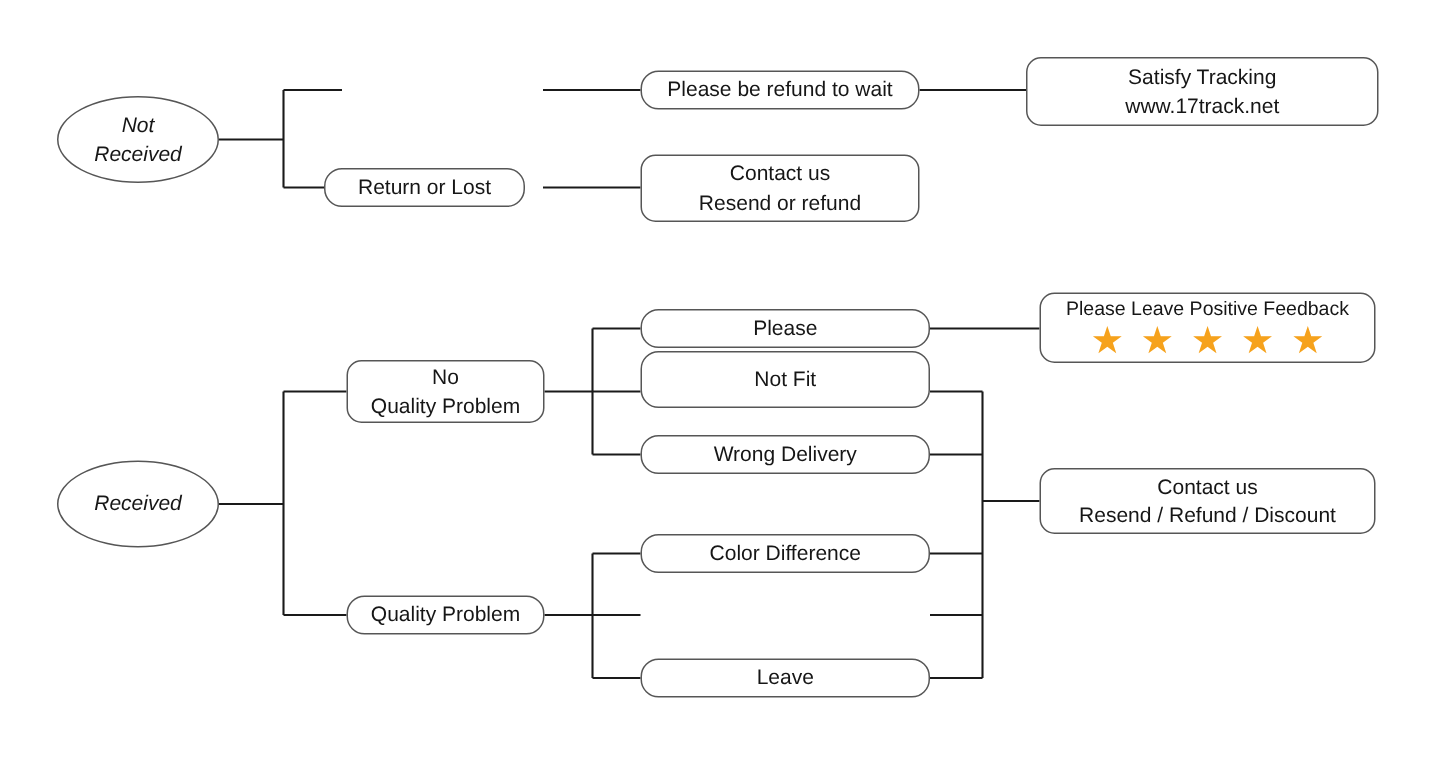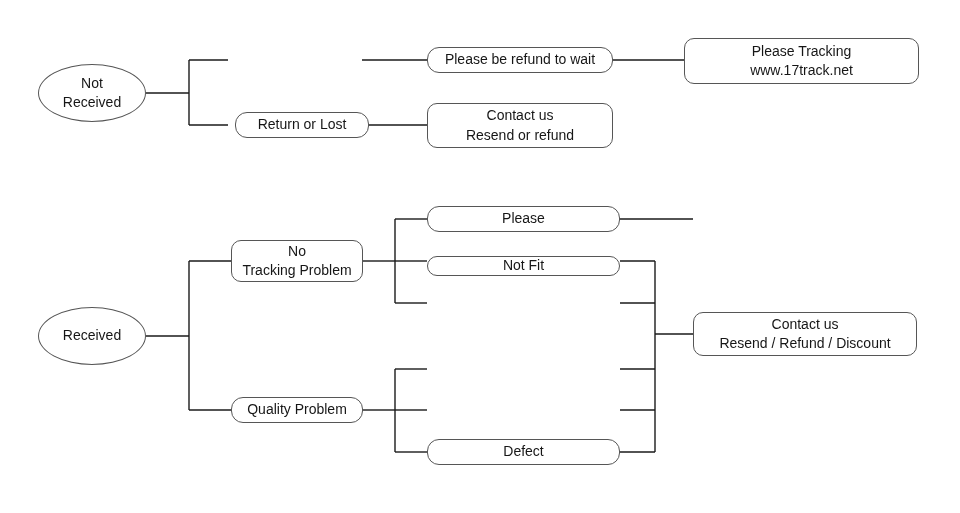--- a/index.html
+++ b/index.html
@@ -25,21 +25,21 @@
     justify-content: center;
     background: #ffffff;
     border: 1.5px solid #565656;
     color: #161616;
     font-size: 14px;
     line-height: 1.38;
     text-align: center;
     white-space: pre-line;
   }
   .box { border-radius: 12px; }
-  .ellipse { border-radius: 50%; }
+  .ellipse { border-radius: 50%; font-style: italic; }
   .stars {
     color: #F6A21C;
     font-size: 25px;
     line-height: 25px;
     letter-spacing: 11px;
     padding-left: 11px; 
     margin-top: 0px;
     white-space: nowrap;
   }
   .feedback-label { font-size: 13px; white-space: nowrap; }
@@ -83,43 +83,49 @@
       <line x1="620" y1="452" x2="655" y2="452"></line>
       <line x1="655" y1="261" x2="655" y2="452"></line>
       <line x1="655" y1="334" x2="693" y2="334"></line>
     </g>
   </svg>
 
   <div class="node ellipse" style="left:38px;top:64px;width:108px;height:58px">Not
 Received</div>
 
 
-  <div class="node box" style="left:235px;top:112px;width:134px;height:26px">Return or Lost</div>
+  <div class="node box" style="left:216px;top:112px;width:134px;height:26px">Return or Lost</div>
 
   <div class="node box" style="left:427px;top:47px;width:186px;height:26px">Please be refund to wait</div>
 
-  <div class="node box" style="left:684px;top:38px;width:235px;height:46px;border-radius:10px">Please Tracking
+  <div class="node box" style="left:684px;top:38px;width:235px;height:46px;border-radius:10px">Satisfy Tracking
 www.17track.net</div>
 
   <div class="node box" style="left:427px;top:103px;width:186px;height:45px;border-radius:10px">Contact us
 Resend or refund</div>
 
   <div class="node ellipse" style="left:38px;top:307px;width:108px;height:58px">Received</div>
 
   <div class="node box" style="left:231px;top:240px;width:132px;height:42px;border-radius:10px">No
-Tracking Problem</div>
+Quality Problem</div>
 
   <div class="node box" style="left:231px;top:397px;width:132px;height:26px">Quality Problem</div>
 
   <div class="node box" style="left:427px;top:206px;width:193px;height:26px">Please</div>
 
-  <div class="node box" style="left:427px;top:256px;width:193px;height:20px">Not Fit</div>
+  <div class="node box" style="left:427px;top:234px;width:193px;height:38px">Not Fit</div>
+
+  <div class="node box" style="left:427px;top:290px;width:193px;height:26px">Wrong Delivery</div>
+
+  <div class="node box" style="left:427px;top:356px;width:193px;height:26px">Color Difference</div>
 
 
+  <div class="node box" style="left:427px;top:439px;width:193px;height:26px">Leave</div>
 
-
-  <div class="node box" style="left:427px;top:439px;width:193px;height:26px">Defect</div>
-
+  <div class="node box" style="left:693px;top:195px;width:224px;height:47px;border-radius:10px">
+    <span class="feedback-label">Please Leave Positive Feedback</span>
+    <span class="stars">★★★★★</span>
+  </div>
 
   <div class="node box" style="left:693px;top:312px;width:224px;height:44px;border-radius:10px">Contact us
 Resend / Refund / Discount</div>
 
 </div>
 
 </body></html>

